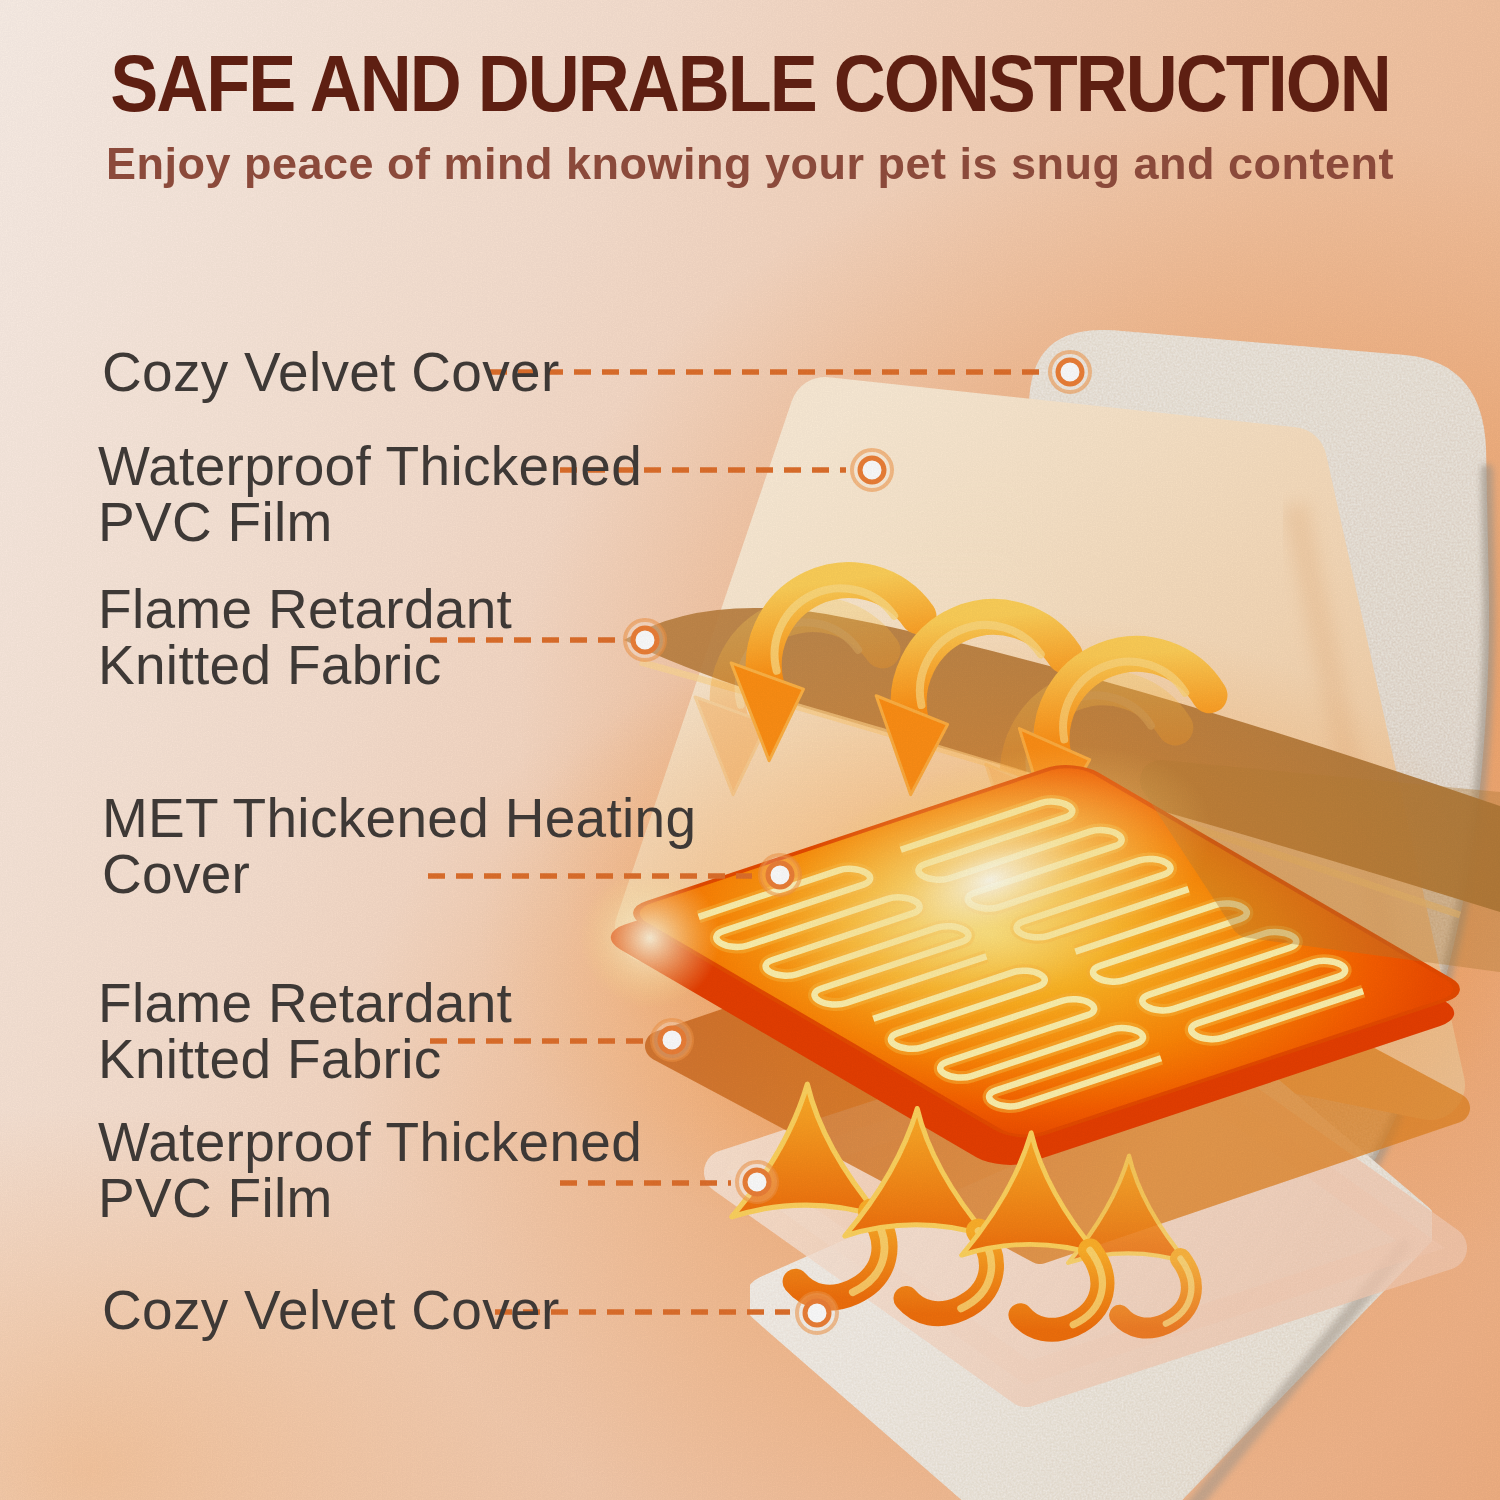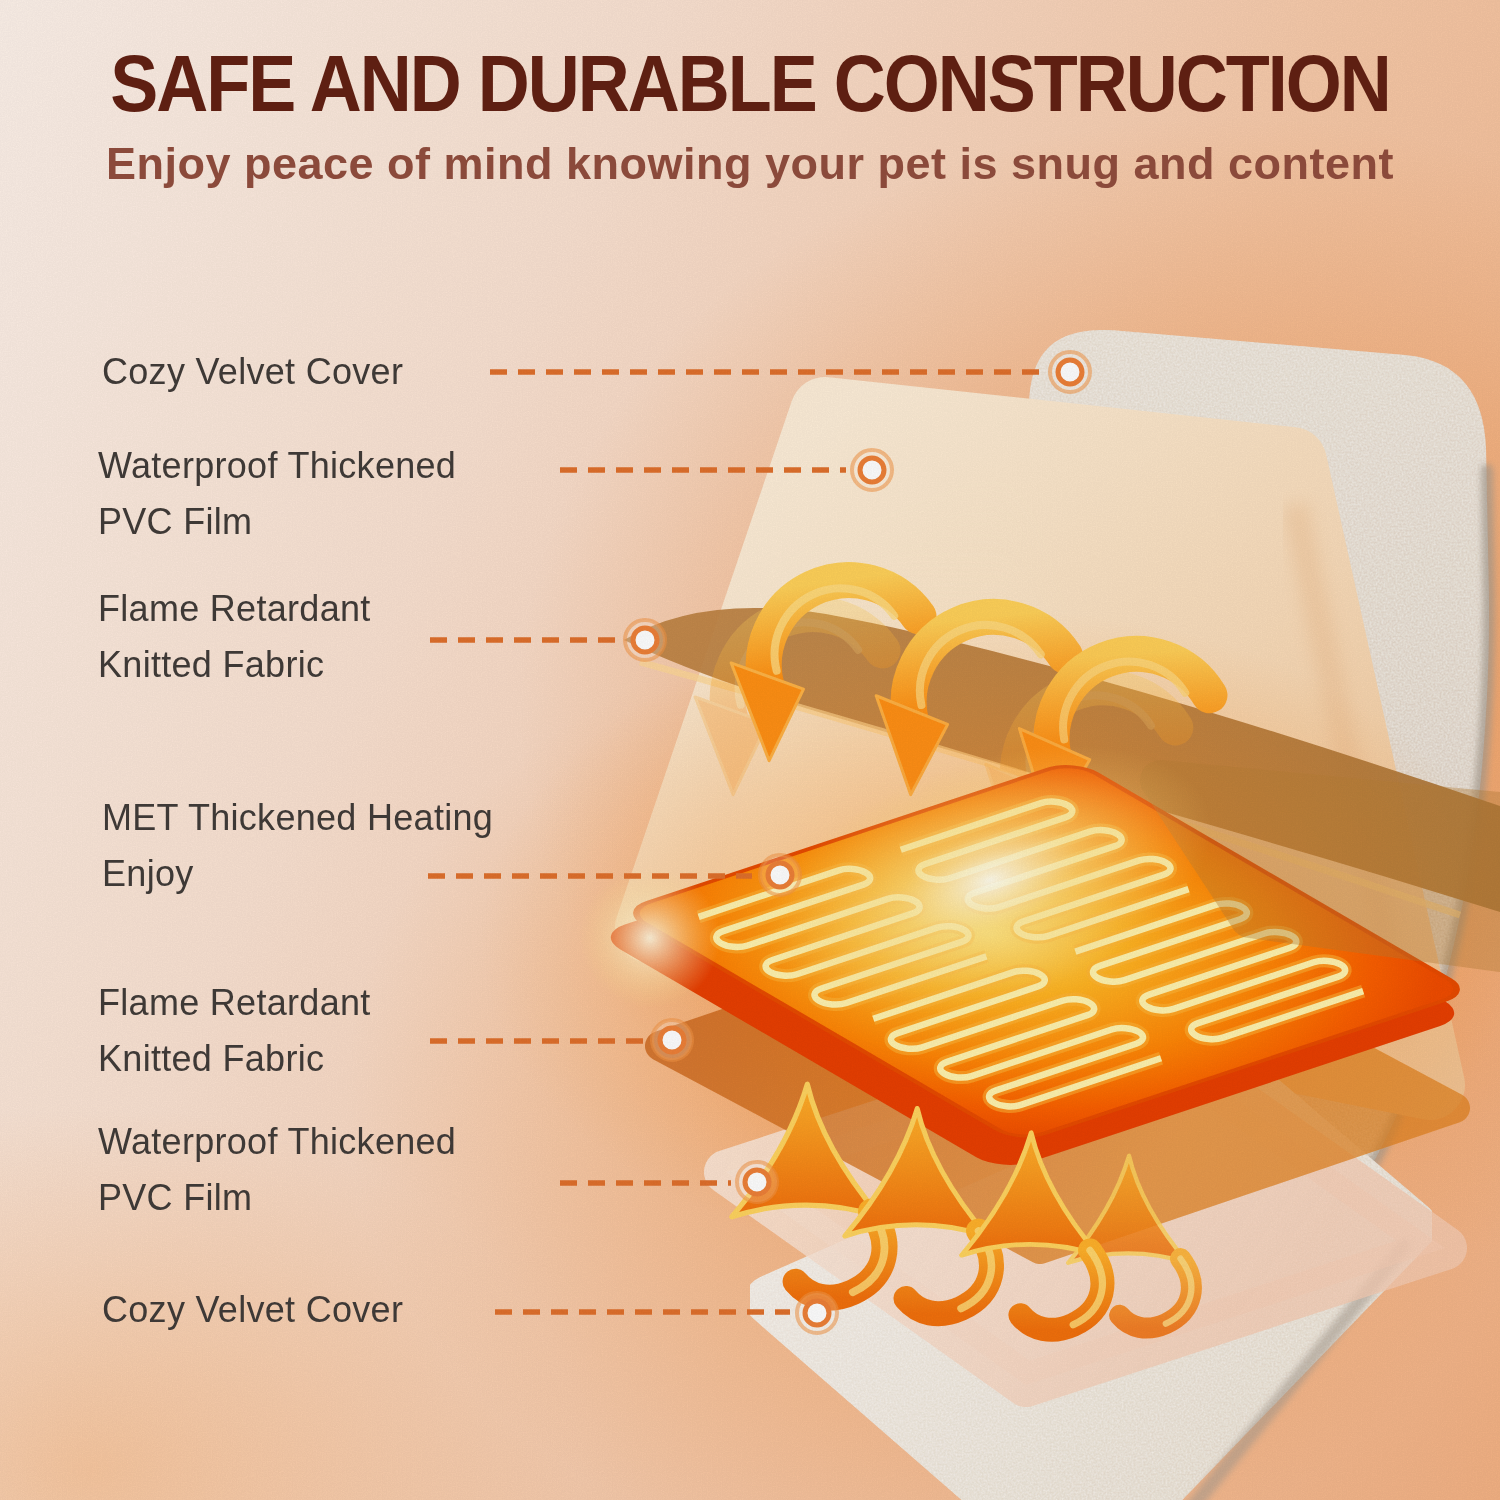--- a/index.html
+++ b/index.html
@@ -15,21 +15,21 @@
   .illu{position:absolute;left:0;top:0;}
   .header{position:absolute;left:0;top:38px;width:100%;text-align:center;z-index:3;}
   .header h1{
     margin:0;font-size:72px;font-weight:800;letter-spacing:-2px;color:#5e1f12;
     transform:scale(1,1.1);transform-origin:center top;
   }
   .header p{
     margin:18px 0 0 0;font-size:45px;font-weight:700;letter-spacing:.5px;color:#8b4a3b;
   }
   .layer-label{
-    position:absolute;z-index:3;font-size:36px;line-height:56px;color:#3e3936;
+    position:absolute;z-index:3;font-size:55px;line-height:56px;color:#3e3936;
     letter-spacing:.3px;
   }
   .layer-label span{display:block;white-space:nowrap;}
 </style>
 </head>
 <body>
 
 <div class="canvas">
 
   <svg class="illu" width="1500" height="1500" viewBox="0 0 1500 1500" xmlns="http://www.w3.org/2000/svg">
@@ -239,21 +239,21 @@
   <div class="layer-label" style="left:98px;top:438px">
     <span>Waterproof Thickened</span>
     <span>PVC Film</span>
   </div>
   <div class="layer-label" style="left:98px;top:581px">
     <span>Flame Retardant</span>
     <span>Knitted Fabric</span>
   </div>
   <div class="layer-label" style="left:102px;top:790px">
     <span>MET Thickened Heating</span>
-    <span>Enjoy</span>
+    <span>Cover</span>
   </div>
   <div class="layer-label" style="left:98px;top:975px">
     <span>Flame Retardant</span>
     <span>Knitted Fabric</span>
   </div>
   <div class="layer-label" style="left:98px;top:1114px">
     <span>Waterproof Thickened</span>
     <span>PVC Film</span>
   </div>
   <div class="layer-label" style="left:102px;top:1282px">

